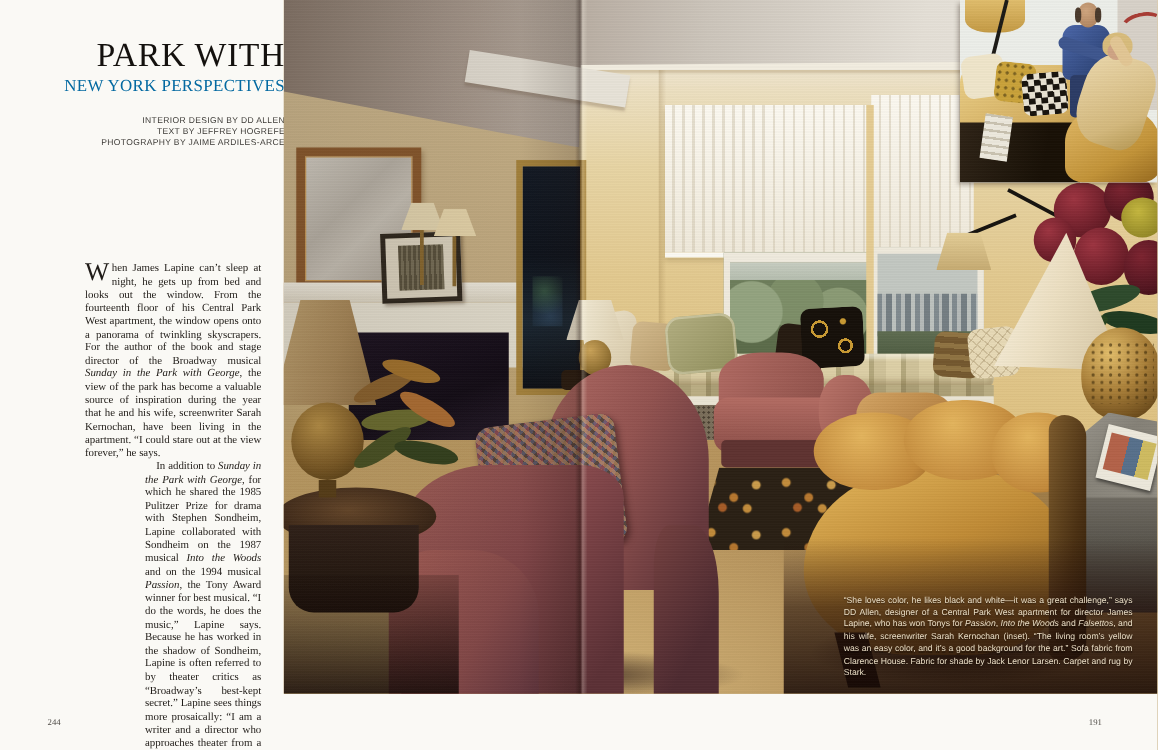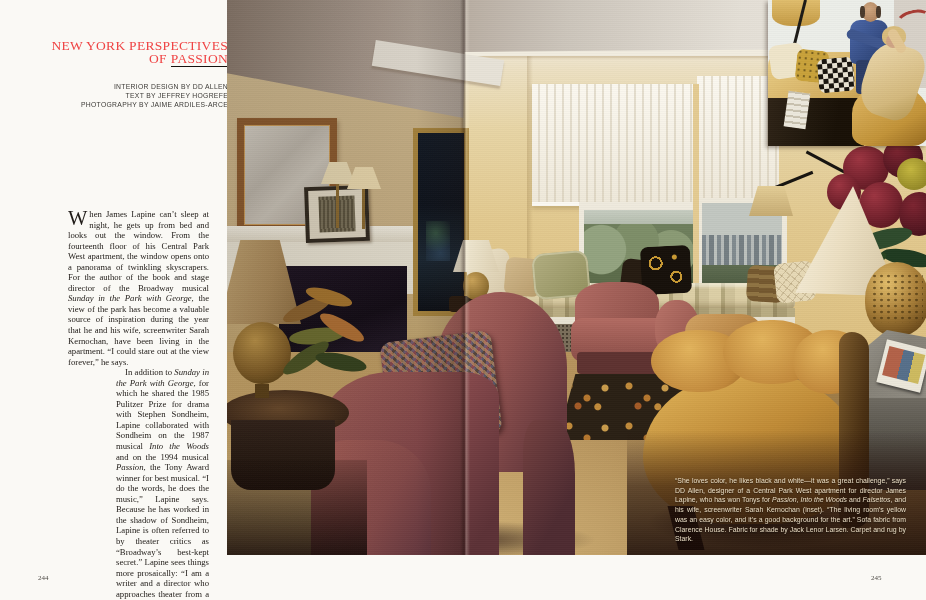--- a/index.html
+++ b/index.html
@@ -4,21 +4,21 @@
 <style>
   html,body{margin:0;padding:0;}
   body{
     width:926px;height:600px;position:relative;overflow:hidden;
     background:#faf9f5;
     font-family:"Liberation Serif",serif;
   }
   
   .title-block{position:absolute;left:18px;top:33px;width:210px;text-align:right;color:#14110e;}
   .title-line{font-family:"Liberation Serif",serif;font-size:27px;line-height:23px;letter-spacing:.5px;font-weight:400;}
-  .subtitle{margin-top:6px;font-size:13.5px;line-height:13px;letter-spacing:.3px;color:#ef4444;}
+  .subtitle{margin-top:6px;font-size:13.5px;line-height:13px;letter-spacing:.3px;color:#0369a1;}
   .subtitle .uline{border-bottom:1px solid #14110e;padding-bottom:0px;}
   .subtitle .pfx{margin-right:4px;}
   .credits{margin-top:17px;font-family:"Liberation Sans",sans-serif;font-size:6.8px;line-height:9px;letter-spacing:.3px;color:#3c3a36;}
   .article{position:absolute;left:68px;top:209px;width:141px;font-size:8.7px;line-height:10.55px;text-align:justify;color:#1f1b17;}
   .article p{margin:0;}
   .article p + p{text-indent:9px;margin-left:48px;}
   .article i{}
   .dropcap{float:left;font-size:20.5px;line-height:16.5px;padding:1px 2px 0 0;}
   .folio{position:absolute;font-size:7px;color:#4d4a45;font-family:"Liberation Serif",serif;}
   .folio-left{left:38px;top:574px;}
@@ -211,39 +211,39 @@
   .in-books{left:18px;top:92px;width:22px;height:36px;transform:rotate(8deg);
     background:repeating-linear-gradient(0deg,#ece8dc 0 4px,#c9c2b0 4px 6px);}
   .grain{left:0;top:0;width:699px;height:555px;pointer-events:none;
     background-image:repeating-linear-gradient(0deg,rgba(255,255,255,.015) 0 1px,rgba(0,0,0,.02) 1px 2px);}
 </style>
 </head>
 <body>
 
 <header class="title-block">
   <h1 style="margin:0;font-weight:normal;">
+    <div class="title-line">PARK WITH</div>
   </h1>
   <div class="subtitle">
     <div>NEW YORK PERSPECTIVES</div>
-    <div><span class="pfx">OF</span><span class="uline">PASSION</span></div>
   </div>
   <div class="credits">
     <div>INTERIOR DESIGN BY DD ALLEN</div>
     <div>TEXT BY JEFFREY HOGREFE</div>
     <div>PHOTOGRAPHY BY JAIME ARDILES-ARCE</div>
   </div>
 </header>
 
 <div class="article">
   <p><span class="dropcap">W</span><span>hen James Lapine can’t sleep at night, he gets up from bed and looks out the window. From the fourteenth floor of his Central Park West apartment, the window opens onto a panorama of twinkling skyscrapers. For the author of the book and stage director of the Broadway musical </span><i>Sunday in the Park with George</i><span>, the view of the park has become a valuable source of inspiration during the year that he and his wife, screenwriter Sarah Kernochan, have been living in the apartment. “I could stare out at the view forever,” he says.</span></p>
   <p><span>In addition to </span><i>Sunday in the Park with George</i><span>, for which he shared the 1985 Pulitzer Prize for drama with Stephen Sondheim, Lapine collaborated with Sondheim on the 1987 musical </span><i>Into the Woods</i><span> and on the 1994 musical </span><i>Passion</i><span>, the Tony Award winner for best musical. “I do the words, he does the music,” Lapine says. Because he has worked in the shadow of Sondheim, Lapine is often referred to by theater critics as “Broadway’s best-kept secret.” Lapine sees things more prosaically: “I am a writer and a director who approaches theater from a highly visual point of view.”</span></p>
 </div>
 
 <div class="folio folio-left">244</div>
-<div class="folio folio-right">245</div>
+<div class="folio folio-right">191</div>
 
 <section class="photo">
   <div class="ph wall-left"></div>
   <div class="ph wall-right"></div>
   <div class="ph crown-right"></div>
   <div class="ph ceiling"></div>
   <div class="ph beam"></div>
   <div class="ph bay-corner"></div>
 
   <div class="ph mirror"></div>

